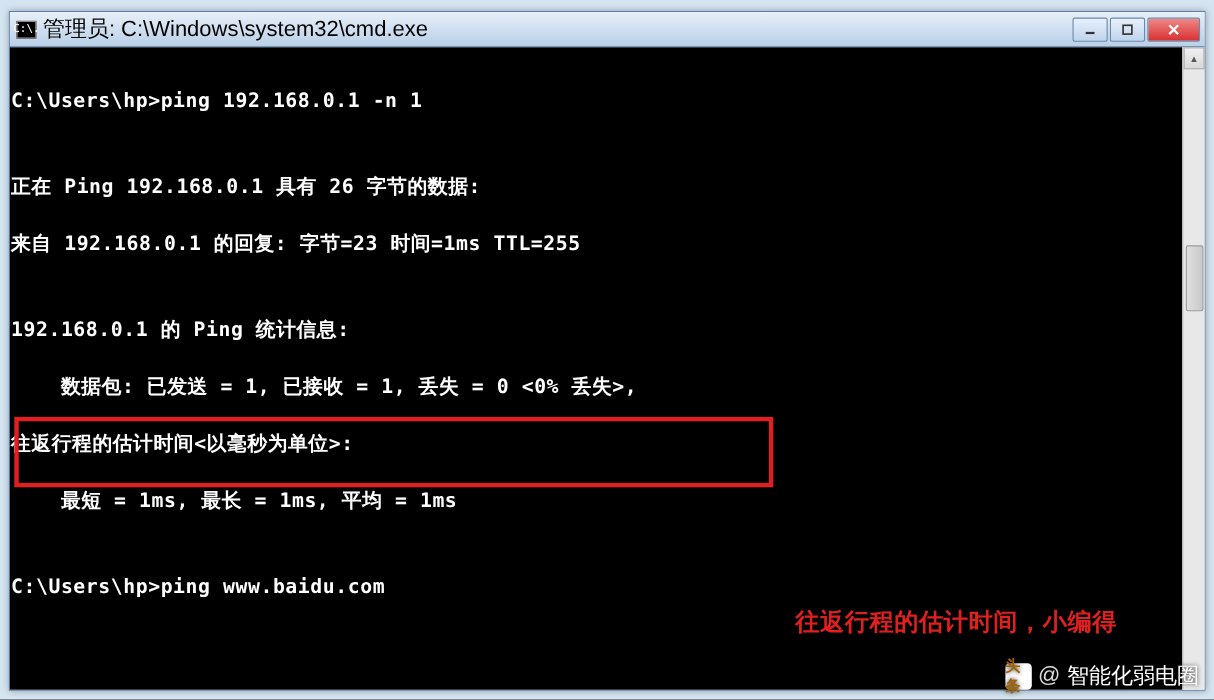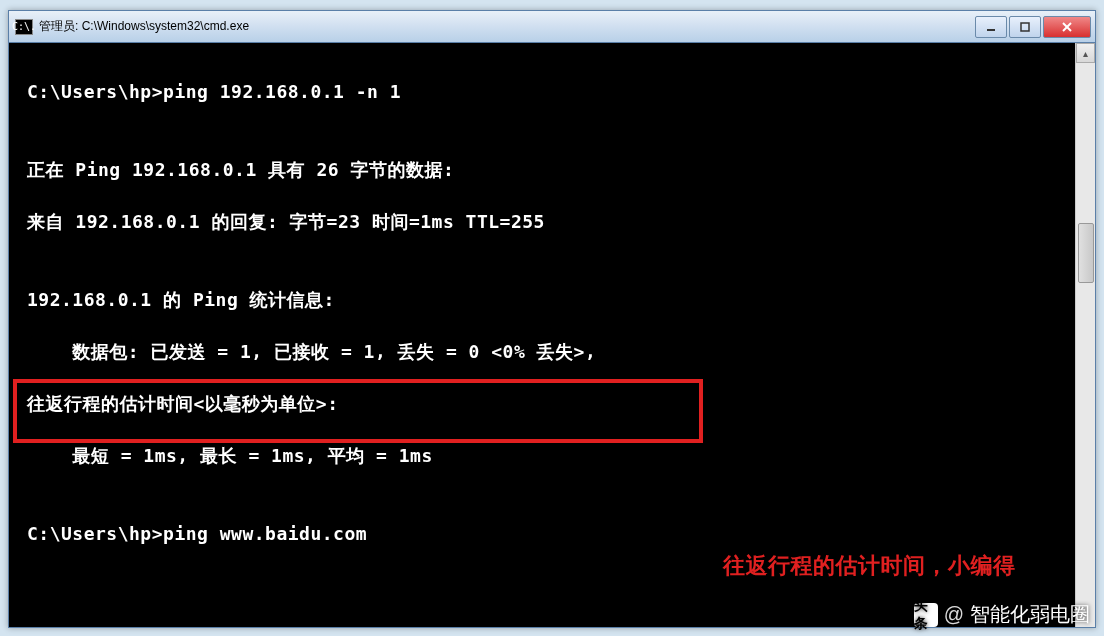--- a/index.html
+++ b/index.html
@@ -42,21 +42,21 @@
       display: flex;
       align-items: center;
       justify-content: center;
       margin-right: 6px;
       border: 1px solid #888;
       font-family: monospace;
     }
     .titlebar-text {
       flex: 1;
       color: #000;
-      font-size: 12px;
+      font-size: 20px;
     }
     .window-controls {
       display: flex;
       gap: 2px;
       margin-right: 4px;
     }
     .win-btn {
       width: 32px;
       height: 22px;
       border: 1px solid #6a8aaa;
@@ -82,21 +82,21 @@
       display: flex;
       height: calc(100% - 32px);
     }
     .terminal {
       flex: 1;
       background: #000;
       color: #fff;
       font-family: "Consolas", "SimSun", monospace;
       font-size: 18px;
       line-height: 26px;
-      padding: 10px 18px;
+      padding: 10px 1px;
       white-space: pre;
       overflow: hidden;
       font-weight: bold;
       letter-spacing: 0.5px;
       position: relative;
     }
     .scrollbar {
       width: 20px;
       background: #e8e8e8;
       border-left: 1px solid #ccc;
@@ -145,21 +145,21 @@
       align-items: center;
       gap: 6px;
       text-shadow: 0 0 4px rgba(0,0,0,0.8);
       font-family: "Microsoft YaHei", sans-serif;
     }
     .watermark-icon {
       width: 24px;
       height: 24px;
       background: #fff;
       border-radius: 4px;
-      color: #000000;
+      color: #a16207;
       display: flex;
       align-items: center;
       justify-content: center;
       font-size: 14px;
       font-weight: bold;
     }
     .at-sign {
       opacity: 0.85;
     }
   </style>

